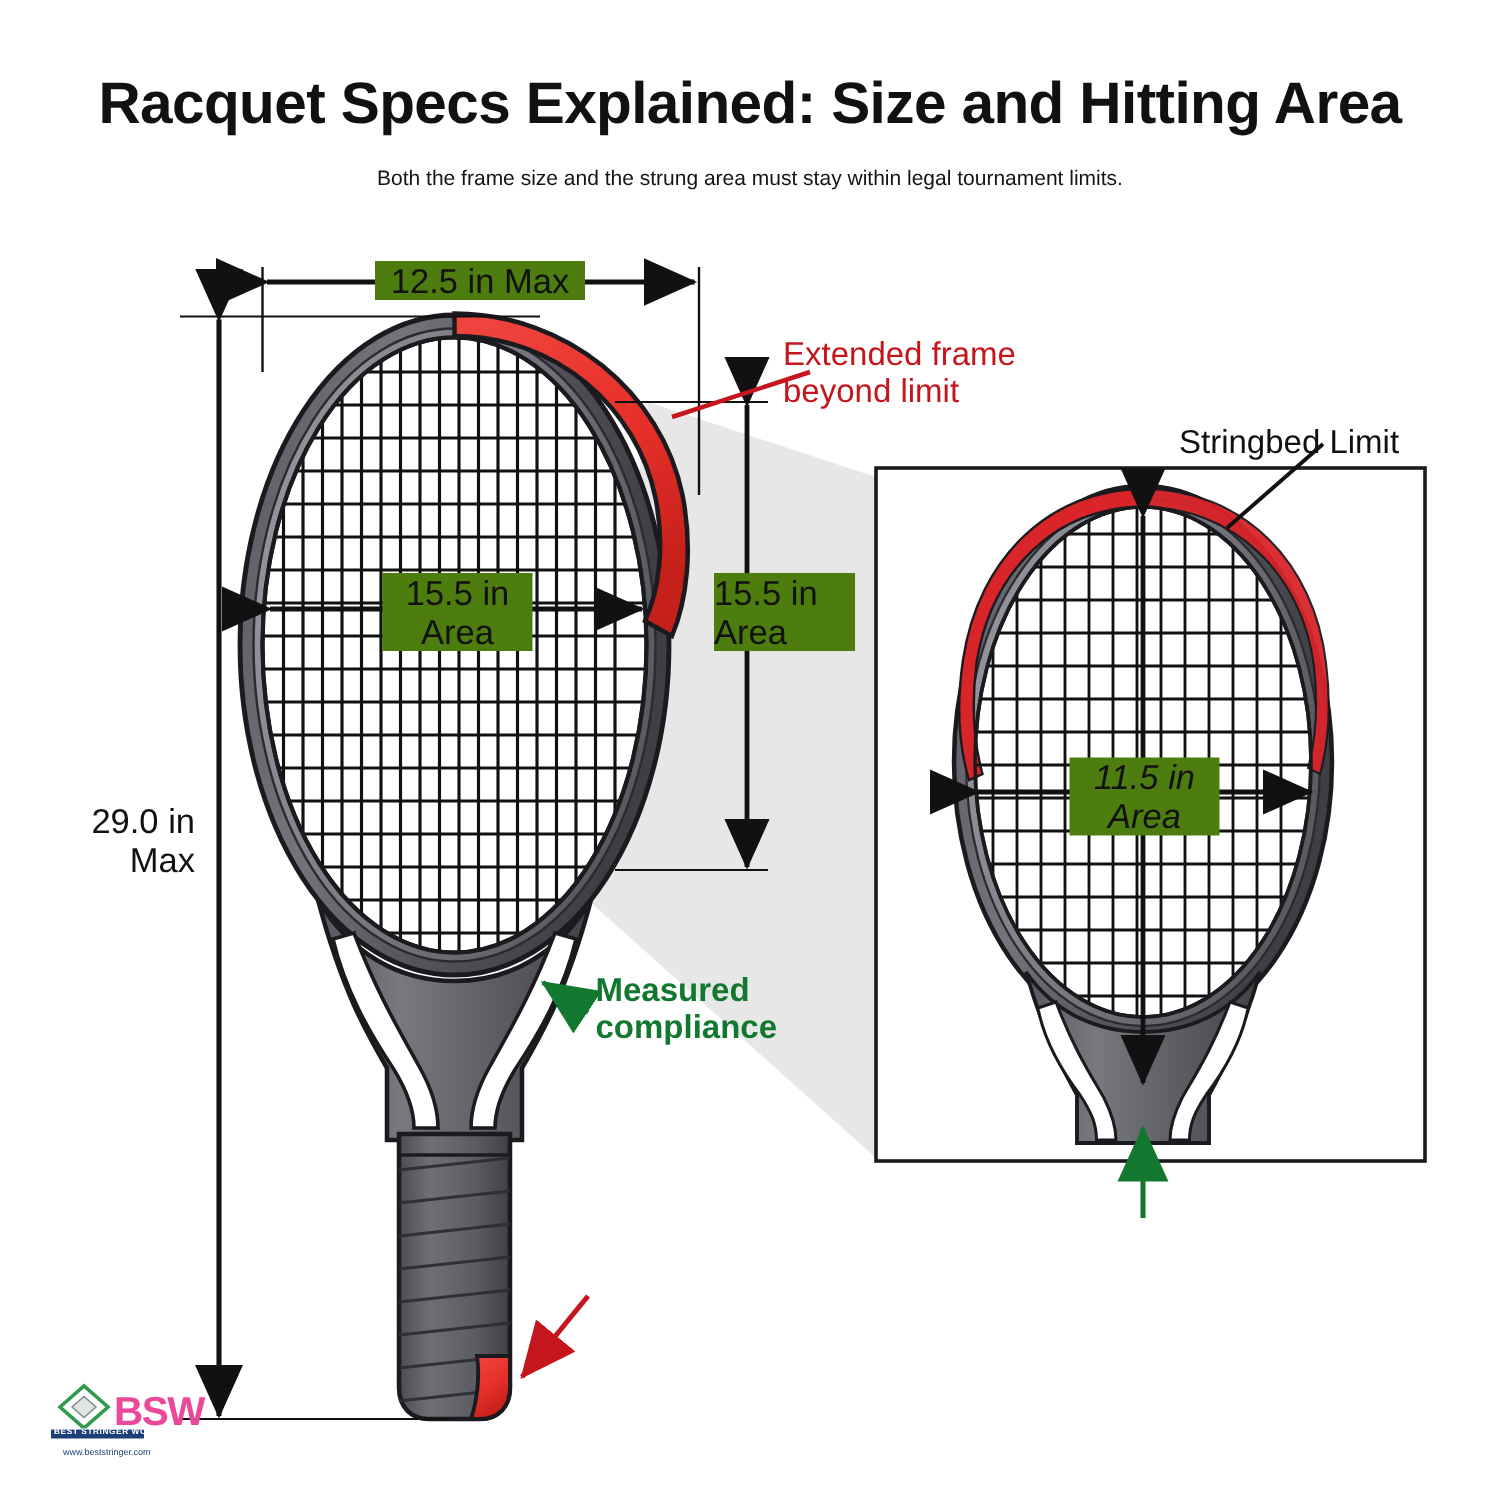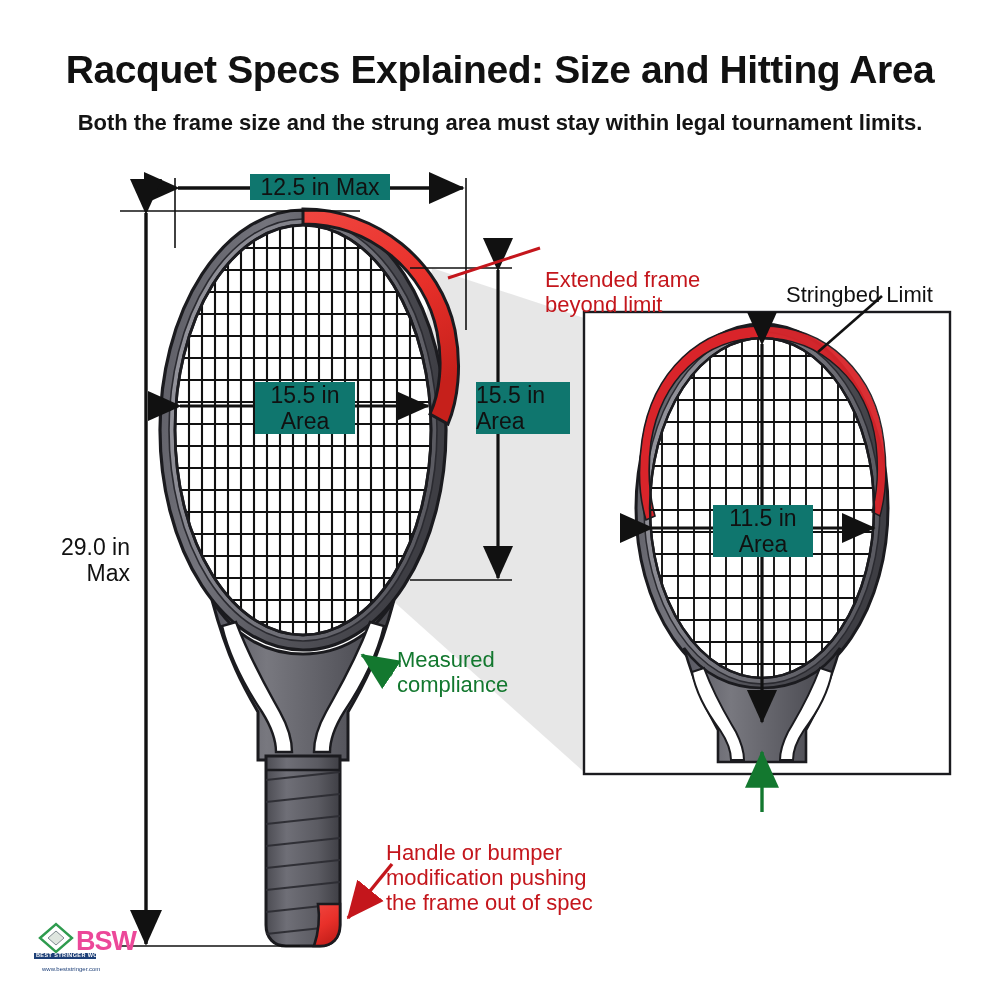--- a/index.html
+++ b/index.html
@@ -9,28 +9,28 @@
     overflow:hidden;position:relative;
   }
   #stage{position:absolute;left:0;top:0;width:836px;height:1000px;}
   svg#art{position:absolute;left:0;top:0;width:1000px;height:1000px;}
 
   .hdr{position:absolute;left:0;width:1000px;text-align:center;color:#111111;}
   #title{
     top:48px;font-size:39px;font-weight:bold;letter-spacing:-0.4px;
     font-family:"Liberation Sans Narrow","Liberation Sans",sans-serif;
   }
-  #subtitle{top:110px;font-size:22px;font-weight:bold;color:#141414;}
+  #subtitle{top:110px;font-size:14px;font-weight:normal;color:#141414;}
 
   .lbl{position:absolute;color:#111111;line-height:1.13;white-space:pre-line;}
   .lbl.red{color:#c4161c;}
   .lbl.green{color:#13782f;}
   .lbl.ctr{text-align:center;}
   .lbl.rgt{text-align:right;}
-  .boxed{background:#0f766e;}
+  .boxed{background:#4d7c0f;}
 </style>
 </head>
 <body>
 
 <div id="stage">
 
   <div class="hdr" id="title">Racquet Specs Explained: Size and Hitting Area</div>
   <div class="hdr" id="subtitle">Both the frame size and the strung area must stay within legal tournament limits.</div>
 
   <svg id="art" viewBox="0 0 1000 1000">
@@ -292,33 +292,30 @@
 
   <div class="lbl rgt" style="left:20px;top:534px;width:110px;font-size:23px;">29.0 in
 Max</div>
 
   <div class="lbl ctr boxed" style="left:255px;top:382px;width:100px;font-size:23px;">15.5 in
 Area</div>
 
   <div class="lbl boxed" style="left:476px;top:382px;width:94px;font-size:23px;">15.5 in
 Area</div>
 
-  <div class="lbl red" style="left:545px;top:224px;width:230px;font-size:22px;margin-top:44px;">Extended frame
+  <div class="lbl red" style="left:522px;top:224px;width:230px;font-size:22px;">Extended frame
 beyond limit</div>
 
-  <div class="lbl green" style="left:397px;top:648px;width:200px;font-size:22px;">Measured
+  <div class="lbl green" style="left:397px;top:648px;width:200px;font-size:22px;font-weight:bold;">Measured
 compliance</div>
 
-  <div class="lbl red" style="left:386px;top:841px;width:240px;font-size:22px;">Handle or bumper
-modification pushing
-the frame out of spec</div>
 
   <div class="lbl" style="left:786px;top:283px;width:220px;font-size:22px;">Stringbed Limit</div>
 
-  <div class="lbl ctr boxed" style="left:713px;top:505px;width:100px;font-size:23px;">11.5 in
+  <div class="lbl ctr boxed" style="left:713px;top:505px;width:100px;font-size:23px;font-style:italic;">11.5 in
 Area</div>
 
 
   <div class="lbl" style="left:76px;top:926px;font-size:27px;font-weight:bold;color:#ec4899;letter-spacing:-1px;">BSW</div>
   <div class="lbl" style="left:36px;top:952px;font-size:5.5px;font-weight:bold;color:#ffffff;letter-spacing:0.4px;">BEST STRINGER WORLDWIDE</div>
   <div class="lbl" style="left:42px;top:966px;font-size:6px;color:#1d3f77;">www.beststringer.com</div>
 
 </div>
 
 </body></html>

